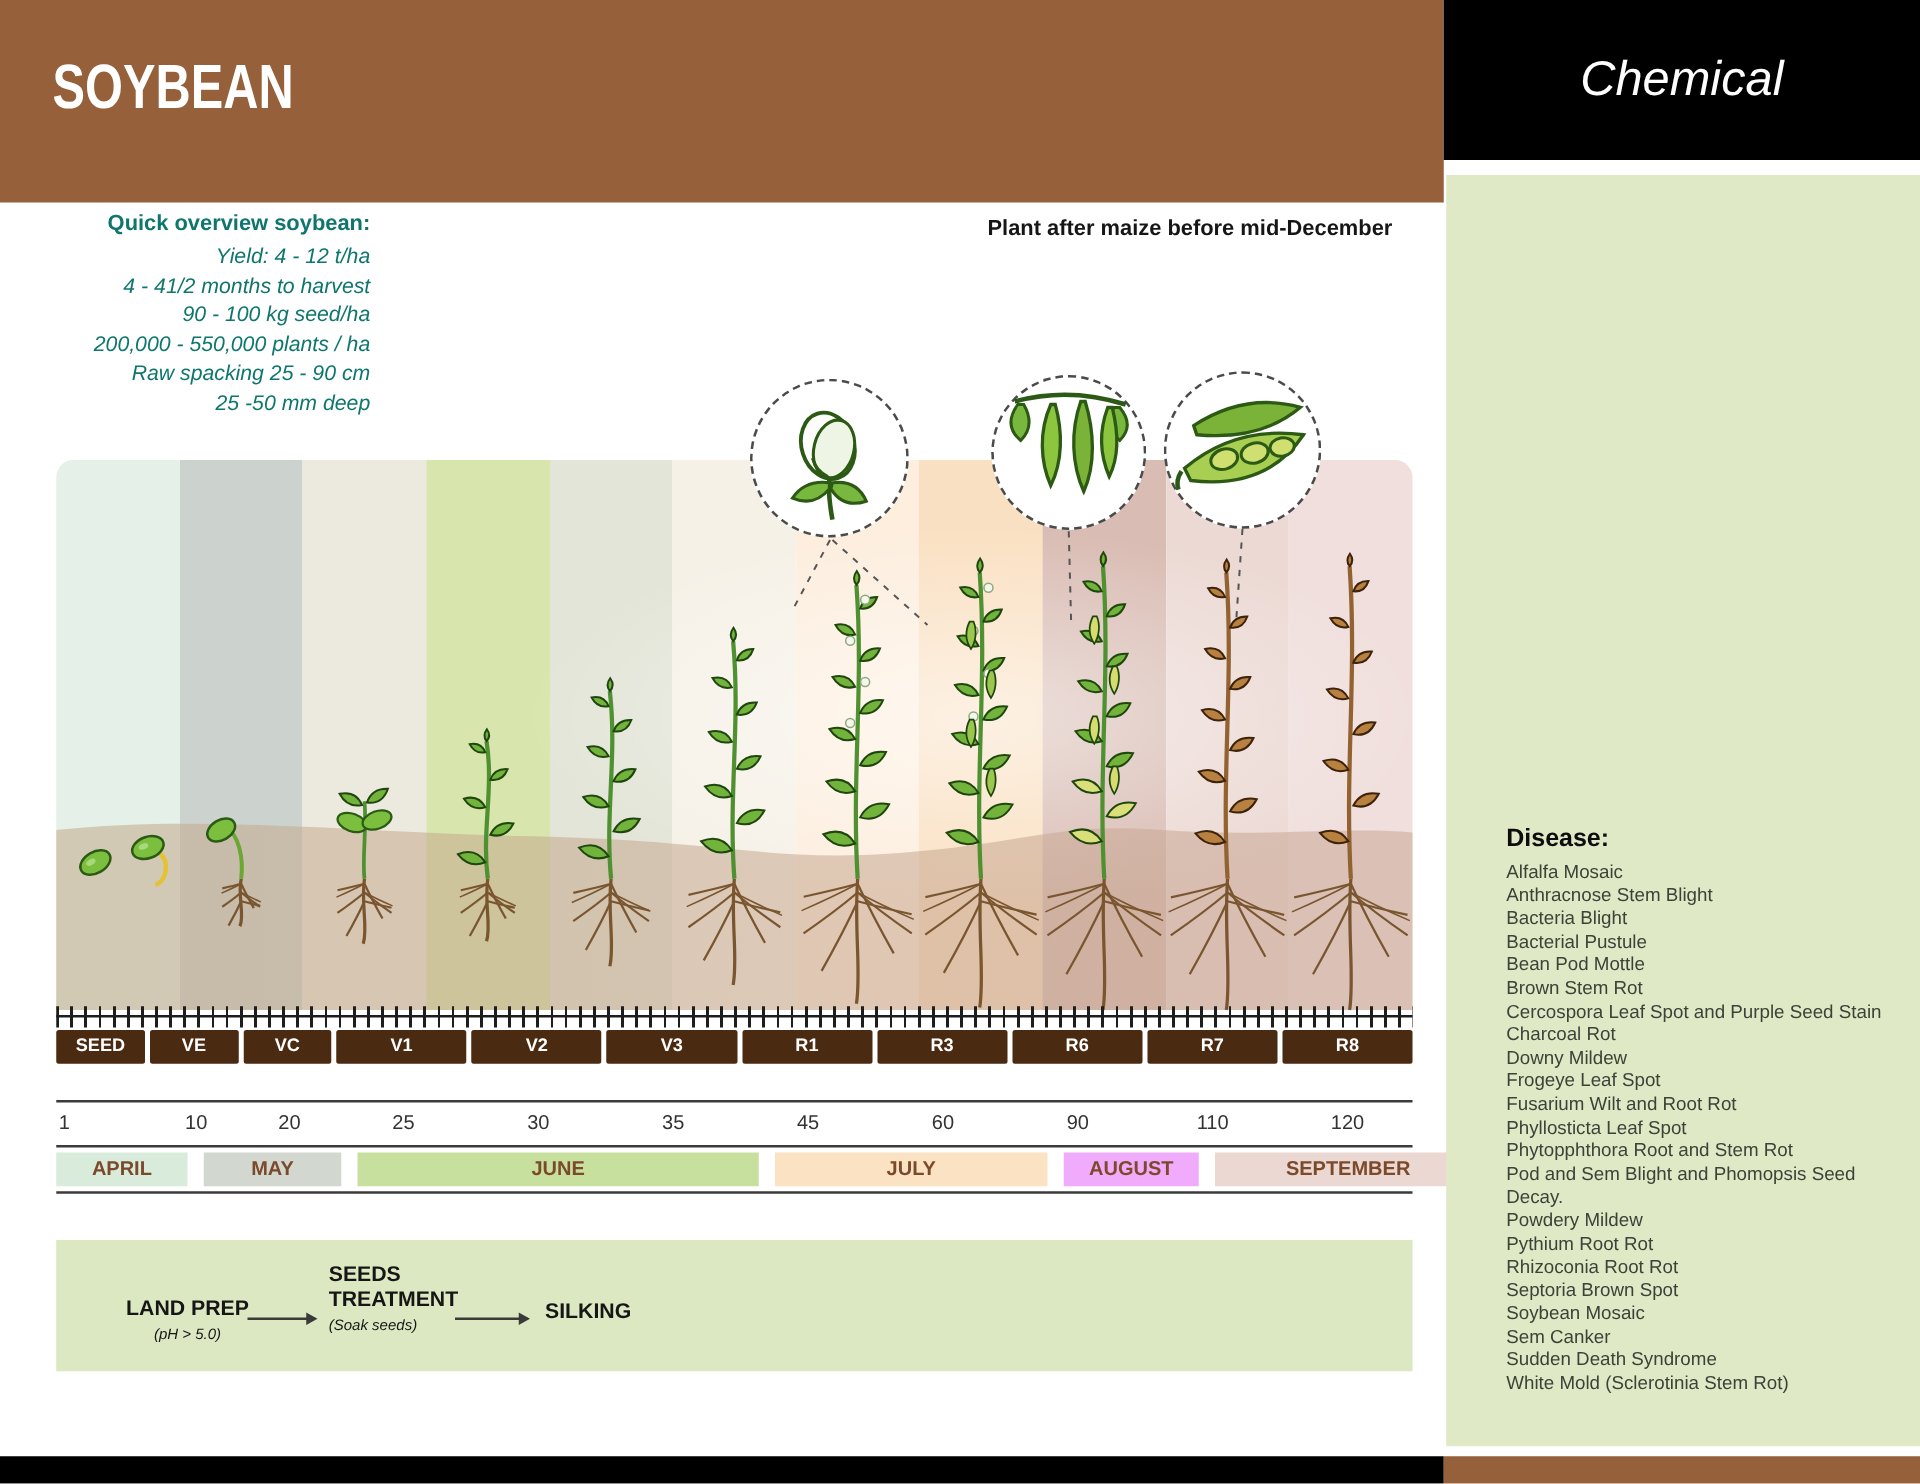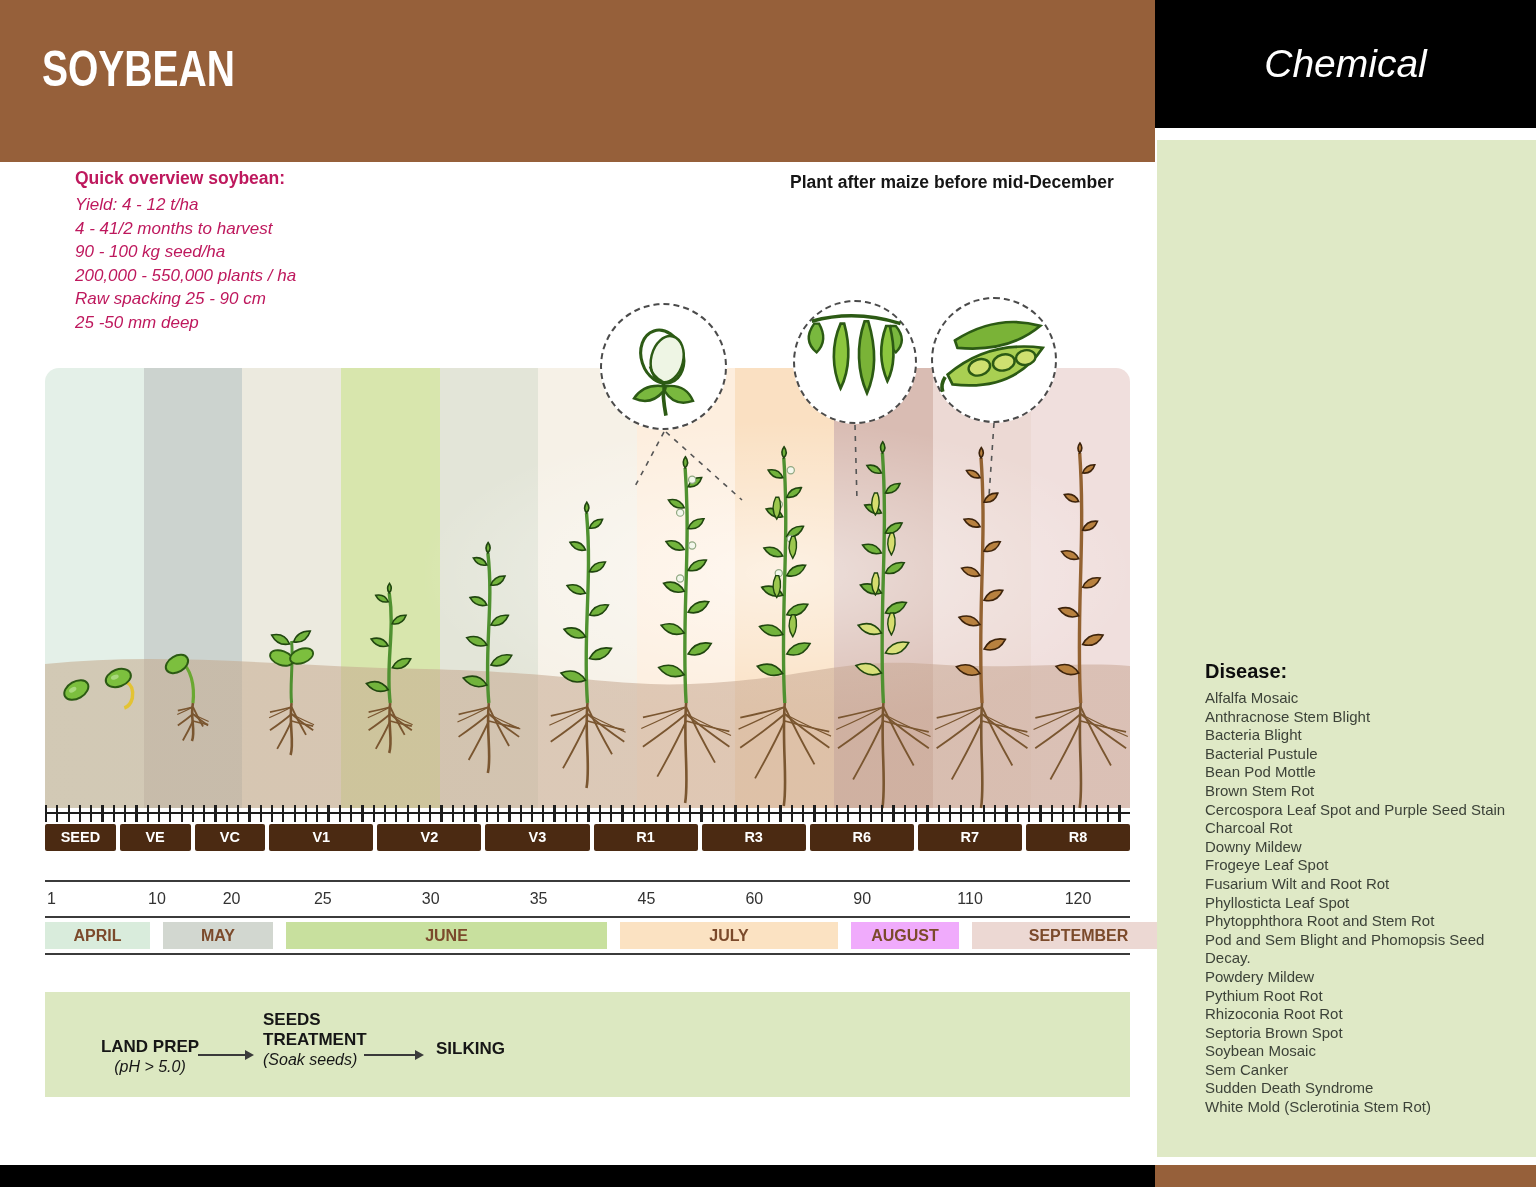--- a/index.html
+++ b/index.html
@@ -19,21 +19,21 @@
   .ftr-brown{position:absolute;left:1155px;top:1165px;width:381px;height:22px;background:#96603a;}
 
   
   .sidebar{position:absolute;left:1157px;top:140px;width:379px;height:1017px;background:#dfe9c6;}
   .disease-block{position:absolute;left:48px;top:520px;right:16px;}
   .disease-block h2{margin:0 0 6px 0;font-size:20px;font-weight:700;color:#0d0d0d;}
   .disease-block ul{margin:0;padding:0;list-style:none;}
   .disease-block li{font-size:15px;line-height:18.6px;color:#3c4238;}
 
   
-  .overview{position:absolute;left:75px;top:168px;color:#be185d;}
+  .overview{position:absolute;left:75px;top:168px;color:#0f766e;text-align:right;}
   .overview b{font-size:17.5px;display:block;margin-bottom:4px;}
   .ov-line{font-size:17px;font-style:italic;line-height:23.5px;}
   .plant-note{position:absolute;left:790px;top:172px;width:345px;font-size:17.5px;font-weight:700;color:#161616;}
 
   
   .chart{position:absolute;left:45px;top:368px;width:1085px;height:590px;}
   .bands{position:absolute;left:0;top:0;width:1085px;height:440px;display:flex;}
   .bands div{flex:1;}
   .bands div:first-child{border-top-left-radius:14px;}
   .bands div:last-child{border-top-right-radius:14px;}
@@ -69,21 +69,21 @@
   .day.first{text-align:left;padding-left:2px;}
 
   .months{position:absolute;left:0;top:554px;width:1085px;padding-bottom:4px;border-bottom:2.4px solid #3b3b3b;}
   .months-row{display:flex;gap:13px;}
   .month{height:27px;line-height:27px;text-align:center;font-size:16px;font-weight:700;color:#7b4a2b;flex:none;}
 
   
   .process{position:absolute;left:45px;top:992px;width:1085px;height:105px;background:#dce8c1;}
   .pstep{position:absolute;color:#161616;}
   .pstep .t{font-size:17px;font-weight:700;line-height:20px;}
-  .pstep .s{font-size:16px;font-style:italic;line-height:20px;}
+  .pstep .s{font-size:12px;font-style:italic;line-height:20px;}
   .p1{left:50px;top:45px;width:110px;text-align:center;}
   .p2{left:218px;top:18px;width:120px;text-align:left;}
   .p3{left:391px;top:47px;}
   .parrow{position:absolute;height:2px;background:#3a3a3a;top:62px;}
   .parrow:after{content:'';position:absolute;right:-2px;top:-4.5px;width:0;height:0;
      border-left:9px solid #3a3a3a;border-top:5.5px solid transparent;border-bottom:5.5px solid transparent;}
   .pa1{left:153px;width:54px;}
   .pa2{left:319px;width:58px;}
 </style>
 </head>

